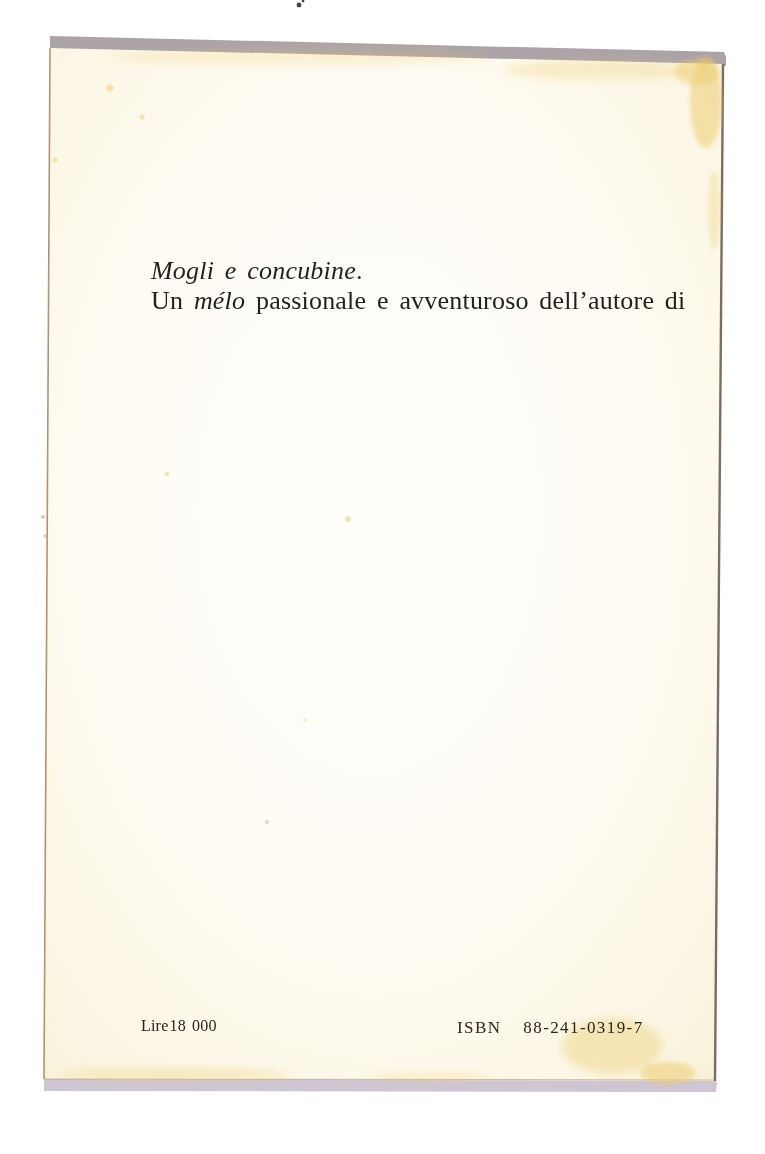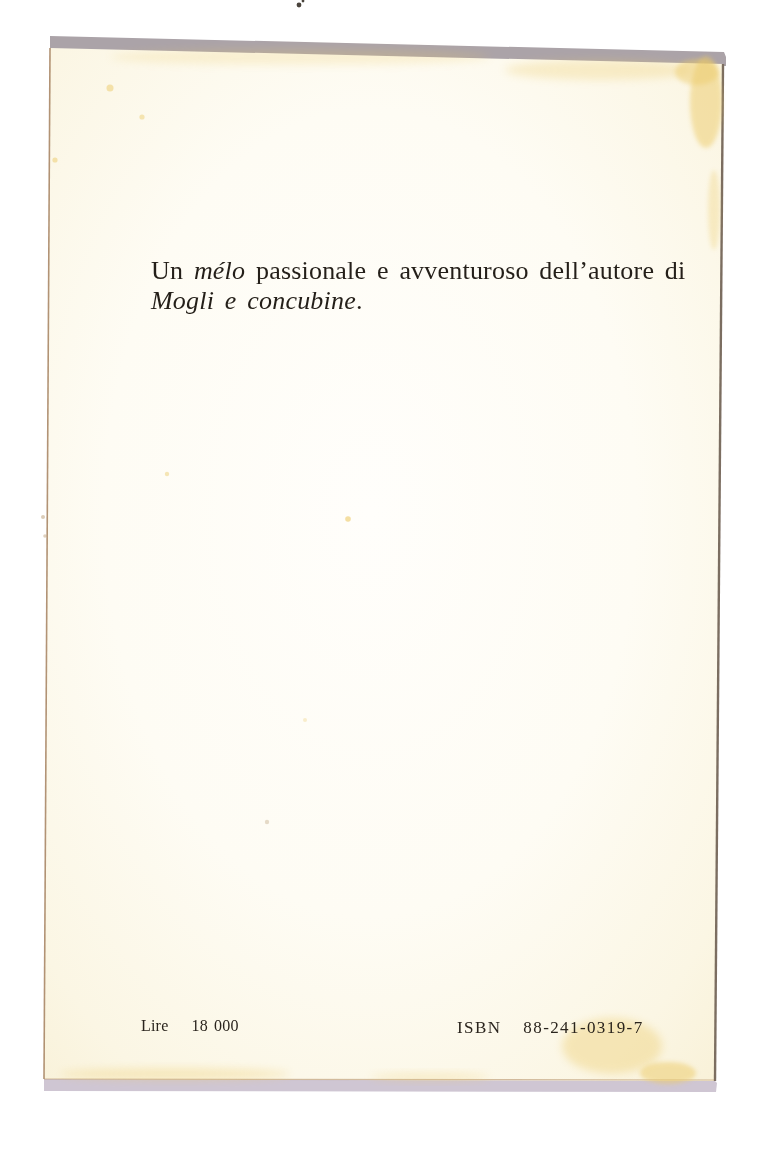--- a/index.html
+++ b/index.html
@@ -37,21 +37,21 @@
   .it { font-style: italic; }
   .price {
     position: absolute;
     left: 141px;
     top: 1017px;
     color: #2a241d;
     font-size: 16px;
     letter-spacing: 0.2px;
     white-space: nowrap;
   }
-  .price .value { margin-left: 23px; word-spacing: 2px; }
+  .price .value { margin-left: 1px; word-spacing: 2px; }
   .isbn {
     position: absolute;
     left: 457px;
     top: 1018px;
     color: #2a241d;
     font-size: 17px;
     letter-spacing: 1.4px;
     white-space: nowrap;
   }
   .isbn .value { margin-left: 22px; }
@@ -105,21 +105,21 @@
     <circle cx="43" cy="517" r="2" opacity="0.5" fill="#b79a72"></circle>
     <circle cx="45" cy="536" r="1.8" opacity="0.45" fill="#b79a72"></circle>
     <circle cx="305" cy="720" r="2" opacity="0.3" fill="#ecca67"></circle>
     <circle cx="267" cy="822" r="2.2" opacity="0.35" fill="#b79a72"></circle>
 
     <circle cx="299" cy="5" r="2.4" fill="#4a443d"></circle>
     <circle cx="303" cy="1" r="1.4" fill="#4a443d"></circle>
   </svg>
 
   <div class="blurb">
+    <div class="line"><span class="it">Mogli e concubine</span><span>.</span></div>
     <div class="line"><span>Un</span> <span class="it">mélo</span> <span>passionale e avventuroso dell’autore di</span></div>
-    <div class="line"><span class="it">Mogli e concubine</span><span>.</span></div>
   </div>
 
   <div class="price"><span>Lire</span><span class="value">18 000</span></div>
 
   <div class="isbn"><span>ISBN</span><span class="value">88-241-0319-7</span></div>
 
 </div>
 
 </body></html>

